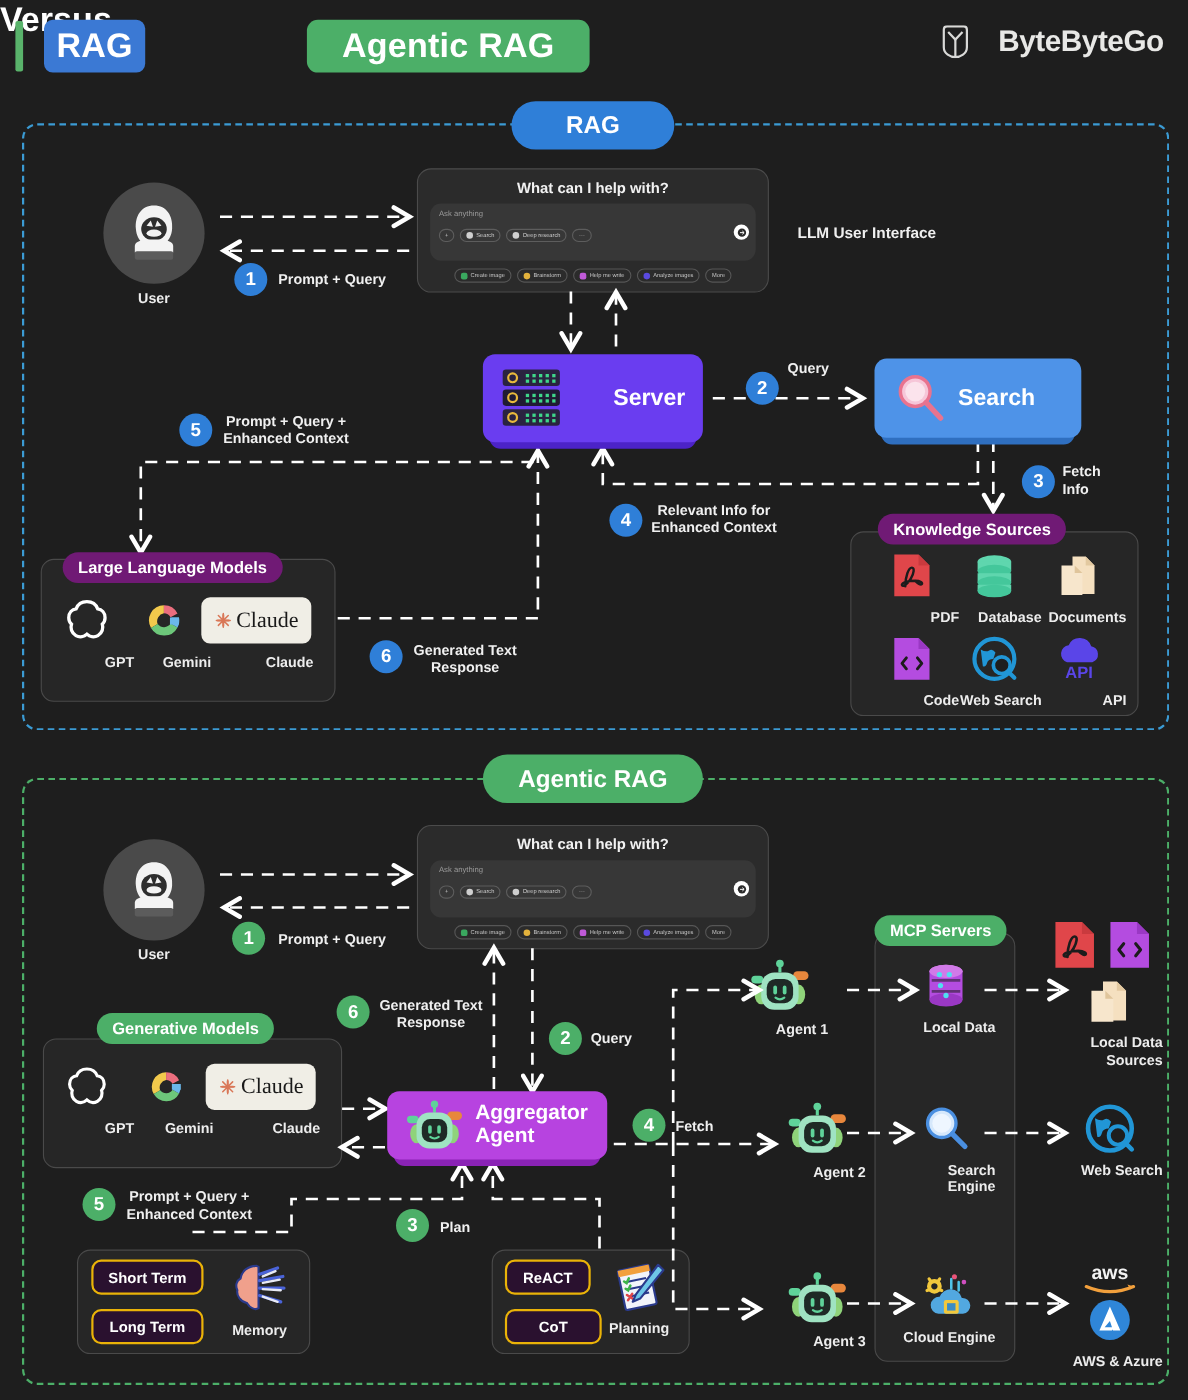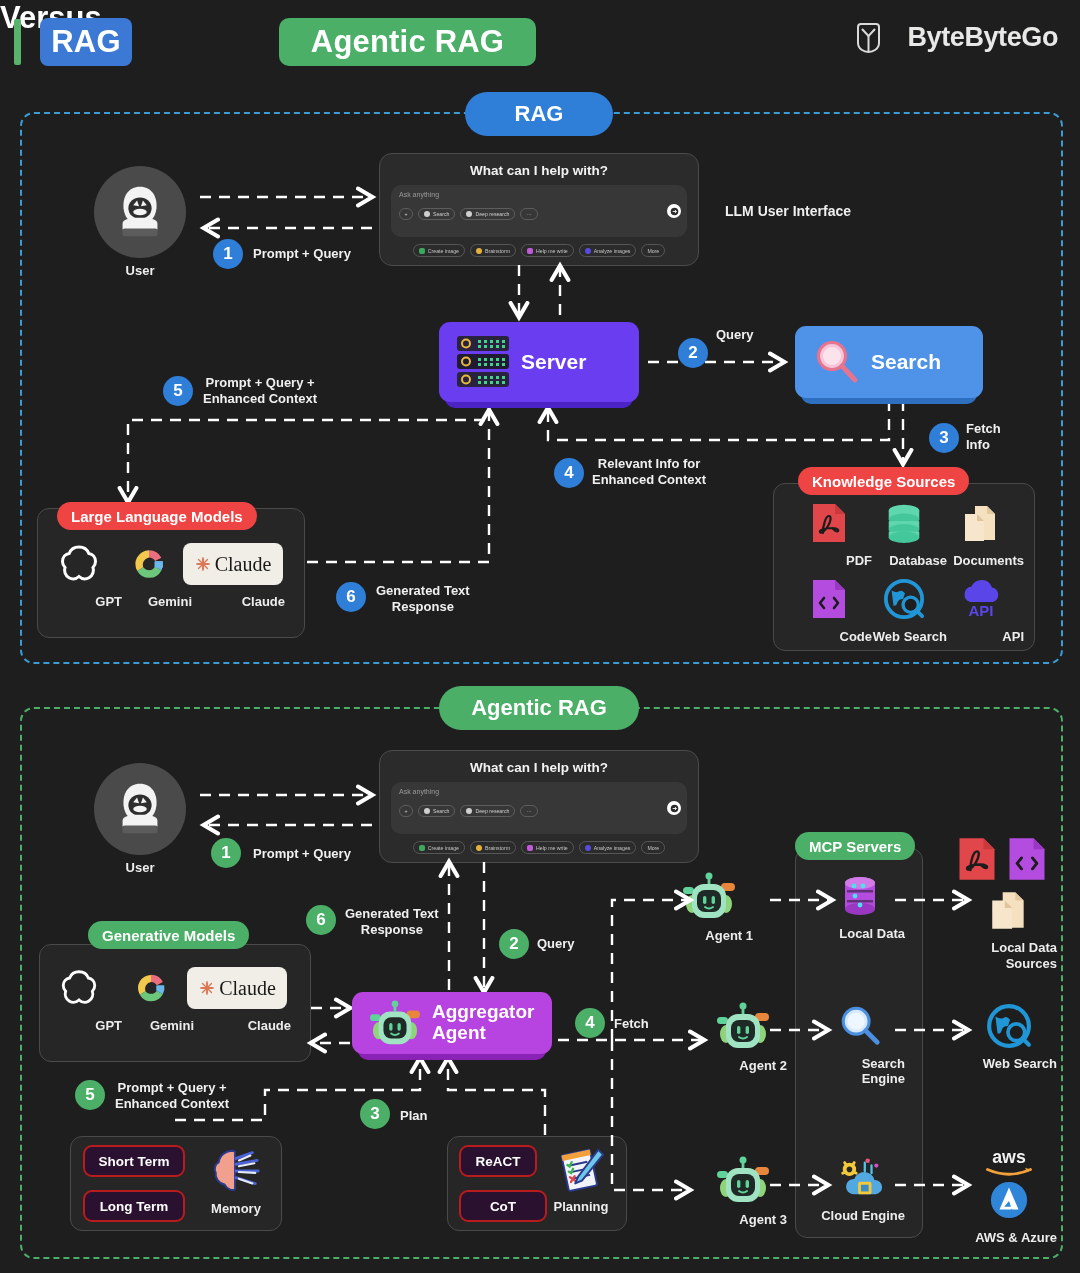--- a/index.html
+++ b/index.html
@@ -64,53 +64,53 @@
     border: 1px solid #565656; border-radius: 9px; height: 13px; padding: 0 5px;
     display: flex; align-items: center; gap: 3px; color: #c6c6c6; font-size: 5.2px; white-space: nowrap;
   }
   .dot-ic { width: 6px; height: 6px; border-radius: 2px; flex: 0 0 auto; }
 
   
   .box3d { position: relative; border-radius: 11px; display: flex; align-items: center; gap: 10px;
            padding: 0 16px; color: #fff; font-size: 21px; font-weight: 700; }
   .box3d::after { content: ""; position: absolute; left: 6px; right: 6px; bottom: -6px; height: 10px;
                   border-radius: 0 0 10px 10px; z-index: -1; }
-  .server-box { width: 200px; height: 80px; background: #6a3df0; }
+  .server-box { width: 200px; height: 80px; background: #6a3df0; justify-content: space-between; }
   .server-box::after { background: #4c23c7; }
   .search-box { width: 188px; height: 72px; background: #4e93e8; }
   .search-box::after { background: #2f6fc0; }
   .agg-box { width: 200px; height: 62px; background: #b743e0; font-size: 19px; line-height: 1.05; }
   .agg-box::after { background: #8a23b5; }
 
   
   .panel { position: absolute; background: #262626; border: 1px solid #4a4a4a; border-radius: 12px; }
   .panel-title {
     position: absolute; display: flex; align-items: center; justify-content: center;
     color: #fff; font-size: 15px; font-weight: 700; border-radius: 16px; height: 28px; padding: 0 14px; z-index: 5;
   }
-  .t-blue { background: #ef4444; }
+  .t-blue { background: #701a75; }
   .t-green { background: #4caf68; }
 
   .icon-cell { position: absolute; width: 86px; text-align: center; }
   .icon-cell .cap { color: #ededed; font-size: 13px; font-weight: 700; margin-top: 4px; text-align: right; }
   .icon-box { height: 52px; display: flex; align-items: center; justify-content: center; }
 
   
   .step { position: absolute; width: 30px; height: 30px; border-radius: 50%;
           display: flex; align-items: center; justify-content: center;
           color: #fff; font-size: 17px; font-weight: 700; z-index: 5; }
   .step.blue { background: #2f7fd8; }
   .step.green { background: #4caf68; }
   .step-lbl { position: absolute; color: #f0f0f0; font-size: 13px; font-weight: 700; line-height: 1.25; z-index: 5; }
 
   
   .pill {
     display: flex; align-items: center; justify-content: center;
     width: 102px; height: 32px; border-radius: 9px;
-    background: #2a112f; border: 2px solid #b91c1c;
+    background: #2a112f; border: 2px solid #eab308;
     color: #fff; font-size: 13.5px; font-weight: 700;
   }
 
   .freetext { position: absolute; color: #efefef; font-size: 14px; font-weight: 700; }
 
   svg.layer { position: absolute; left: 0; top: 0; width: 1080px; height: 1273px; pointer-events: none; z-index: 2; }
 </style>
 </head>
 <body>
 

